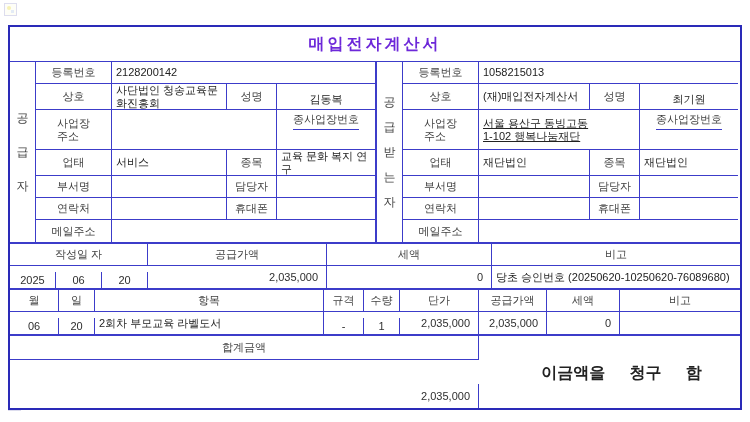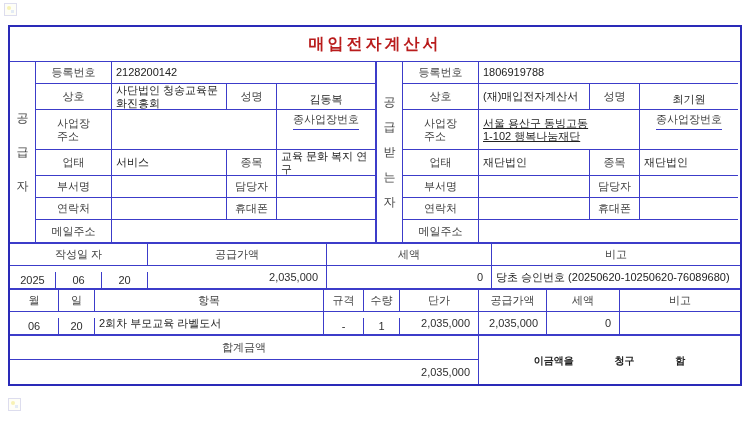--- a/index.html
+++ b/index.html
@@ -22,21 +22,21 @@
   }
   .ph-top{left:4px;top:3px;}
   .ph-bottom{left:8px;top:398px;}
 
   .invoice{
     position:absolute;left:8px;top:25px;width:730px;box-sizing:content-box;
     border:2px solid #2a2ab8;background:#fff;
   }
   .title{
     height:34px;line-height:34px;text-align:center;font-size:16px;font-weight:bold;
-    letter-spacing:3px;color:#b91c1c;border-bottom:1px solid #3c3cc9;
+    letter-spacing:3px;color:#6d28d9;border-bottom:1px solid #3c3cc9;
   }
 
   
   .parties{display:flex;}
   .party{width:365px;display:flex;box-sizing:border-box;}
   .party.buyer{border-left:2px solid #3c3cc9;width:363px;}
   .pcol{
     width:26px;box-sizing:border-box;border-right:1px solid #3c3cc9;
     display:flex;align-items:center;justify-content:center;text-align:center;
     white-space:pre-line;font-size:12px;color:#3f3f3f;line-height:34px;
@@ -72,25 +72,25 @@
   }
   
   .items-sec{
     display:grid;border-top:2px solid #3c3cc9;
     grid-template-columns:49px 36px 229px 40px 36px 79px 68px 73px 1fr;
     grid-auto-rows:22px;
   }
   
   .summary{
     display:grid;border-top:2px solid #3c3cc9;
-    grid-template-columns:469px 1fr;grid-template-rows:24px 24px;
+    grid-template-columns:469px 1fr;grid-template-rows:24px 24px;gap:24px;
   }
   .claim{
     grid-row:span 2;display:flex;align-items:center;justify-content:space-evenly;
-    font-weight:bold;font-size:10px;color:#222;padding:16px 14px;
+    font-weight:bold;font-size:16px;color:#222;padding:16px 14px;
   }
 </style>
 </head>
 <body>
 
 <span class="ph-icon ph-top"></span>
 <span class="ph-icon ph-bottom"></span>
 
 <div class="invoice">
 
@@ -140,21 +140,21 @@
     </div>
 
     <div class="party buyer">
       <div class="pcol">공
 급
 받
 는
 자</div>
       <div class="pgrid">
         <div class="c lab">등록번호</div>
-        <div class="c val s3 last">1806919788</div>
+        <div class="c val s3 last">1058215013</div>
 
         <div class="c lab">상호</div>
         <div class="c val">(재)매입전자계산서</div>
         <div class="c lab">성명</div>
         <div class="c val ctr last">최기원</div>
 
         <div class="c lab">사업장
 주소</div>
         <div class="c val s2">서울 용산구 동빙고동
 1-102 행복나눔재단</div>

